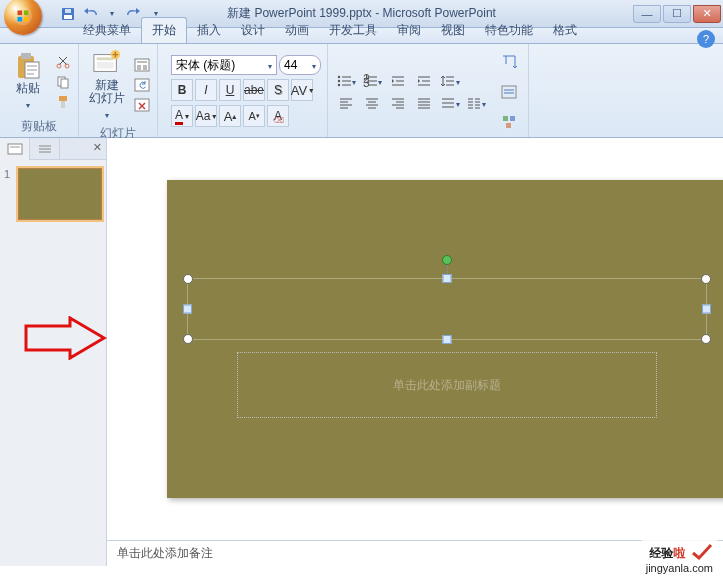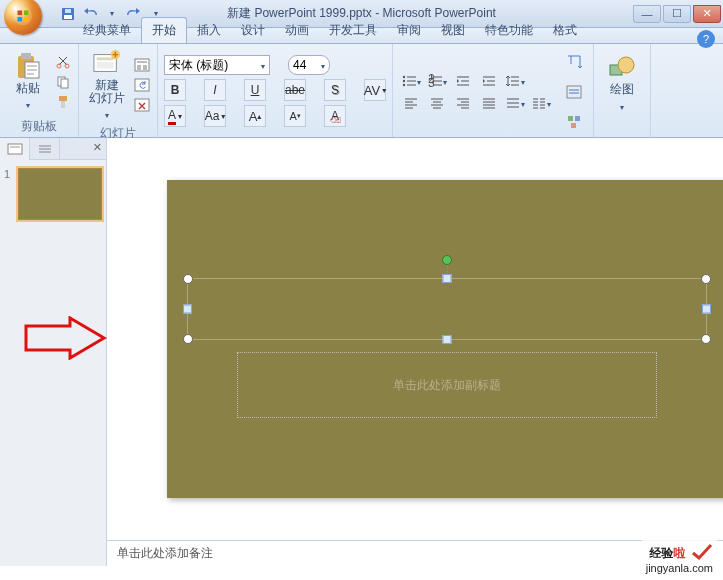--- a/index.html
+++ b/index.html
@@ -27,21 +27,21 @@
 .group { border-right:1px solid #c6d5ea; padding:3px 6px 2px 6px; display:flex; flex-direction:column; justify-content:space-between; }
 .group-body { flex:1; display:flex; align-items:center; gap:4px; }
 .group-label { text-align:center; color:#5a6f8f; font-size:12px; padding-top:2px; }
 
 .big-btn { display:flex; flex-direction:column; align-items:center; justify-content:center; width:44px; padding:2px; gap:2px; }
 .big-btn .icon { width:28px; height:28px; display:flex; align-items:center; justify-content:center; }
 .big-btn .lbl { font-size:12px; color:#3a5071; text-align:center; line-height:1.1; }
 .mini-col { display:flex; flex-direction:column; gap:4px; }
 .mini-btn { width:18px; height:16px; display:flex; align-items:center; justify-content:center; color:#3a5071; }
 
-.font-group .row { display:flex; gap:18px; align-items:center; }
+.font-group .row { display:flex; gap:2px; align-items:center;margin-left:7px; }
 .font-group .col { display:flex; flex-direction:column; gap:3px; }
 .font-sel { height:20px; border:1px solid #aac; background:#fff; padding:0 4px; font-size:12px; display:flex; align-items:center; justify-content:space-between; }
 .font-sel.name { width:106px; }
 .font-sel.size { width:42px;border-radius:9px; }
 .fmt-btn { width:22px; height:22px; border:1px solid #bcd; background:#eaf1fa; display:flex; align-items:center; justify-content:center; font-size:12px; color:#333; }
 .fmt-btn.arrow::after { content:"▾"; font-size:8px; margin-left:2px; }
 
 .para-group .row { display:flex; gap:2px; }
 .para-btn { width:24px; height:22px; border:1px solid transparent; display:flex; align-items:center; justify-content:center; }
 .vert-btn { width:26px; height:30px; display:flex; flex-direction:column; align-items:center; justify-content:center; }
@@ -368,35 +368,20 @@
               <rect x="3" y="2" width="5" height="5" fill="#7db47d"></rect>
               <rect x="10" y="2" width="5" height="5" fill="#7d9ed4"></rect>
               <rect x="6" y="9" width="5" height="5" fill="#d49a7d"></rect>
             </svg>
           </div>
       </div>
     </div>
     <div class="group-label">段落</div>
   </div>
 
-  <div class="group">
-    <div class="group-body">
-      <div class="big-btn">
-        <span class="icon">
-            <svg width="28" height="24">
-              <rect x="2" y="10" width="12" height="10" fill="#9bc49b" stroke="#4a8a4a"></rect>
-              <circle cx="18" cy="10" r="8" fill="#f0d080" stroke="#c09030"></circle>
-            </svg>
-          </span>
-        <span class="lbl">绘图</span>
-        <span class="chev"></span>
-      </div>
-    </div>
-    <div class="group-label" style="visibility:hidden">.</div>
-  </div>
 
 </div>
 
 <div class="workspace">
   <div class="side-panel">
     <div class="side-tabs">
       <div class="side-tab active">
           <svg width="16" height="12">
             <rect x="1" y="1" width="14" height="10" fill="#fff" stroke="#888"></rect>
             <rect x="3" y="3" width="10" height="2" fill="#ccc"></rect>

